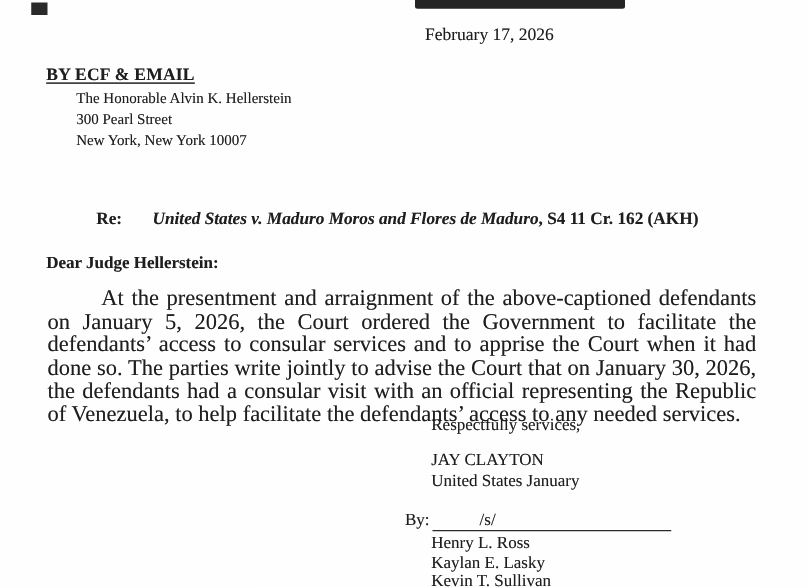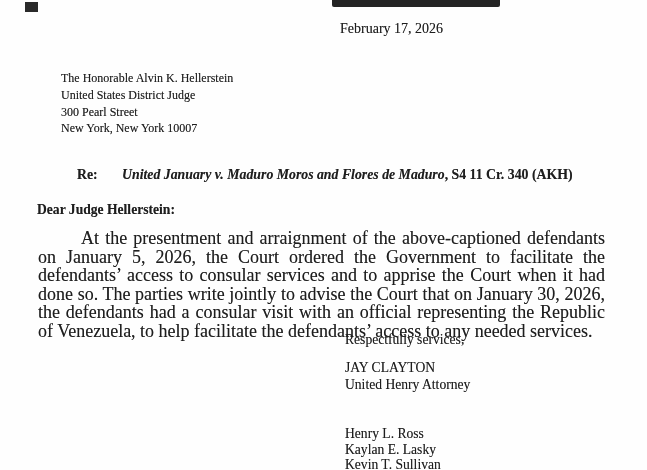--- a/index.html
+++ b/index.html
@@ -141,44 +141,47 @@
 </head>
 <body>
 
 <div class="page">
 
   <div class="header-remnant"></div>
   <div class="corner-mark"></div>
 
   <div class="date-line txt">February 17, 2026</div>
 
+  <div class="delivery-method txt">BY ECF &amp; EMAIL</div>
 
   <div class="recipient-block txt">
     <div>The Honorable Alvin K. Hellerstein</div>
-    <div>United States District Judge</div>
     <div>300 Pearl Street</div>
     <div>New York, New York 10007</div>
   </div>
 
   <div class="re-line txt">
     <span class="re-label">Re:</span>
-    <span class="re-body"><span class="re-case-name">United January v. Maduro Moros and Flores de Maduro</span><span>, S4 11 Cr. 340 (AKH)</span></span>
+    <span class="re-body"><span class="re-case-name">United States v. Maduro Moros and Flores de Maduro</span><span>, S4 11 Cr. 162 (AKH)</span></span>
   </div>
 
   <div class="salutation txt">Dear Judge Hellerstein:</div>
 
   <div class="body-paragraph txt">At the presentment and arraignment of the above-captioned defendants on January 5, 2026, the Court ordered the Government to facilitate the defendants’ access to consular services and to apprise the Court when it had done so. The parties write jointly to advise the Court that on January 30, 2026, the defendants had a consular visit with an official representing the Republic of Venezuela, to help facilitate the defendants’ access to any needed services.</div>
 
   <div class="closing txt">Respectfully services,</div>
 
   <div class="signatory txt">
     <div>JAY CLAYTON</div>
-    <div>United Henry Attorney</div>
+    <div>United States January</div>
   </div>
 
+  <div class="by-line txt">
+    <span>By:</span><span class="sig-underline"><span>/s/</span></span>
+  </div>
 
   <div class="attorney-list txt">
     <div>Henry L. Ross</div>
     <div>Kaylan E. Lasky</div>
     <div>Kevin T. Sullivan</div>
   </div>
 
 </div>
 
 </body></html>

